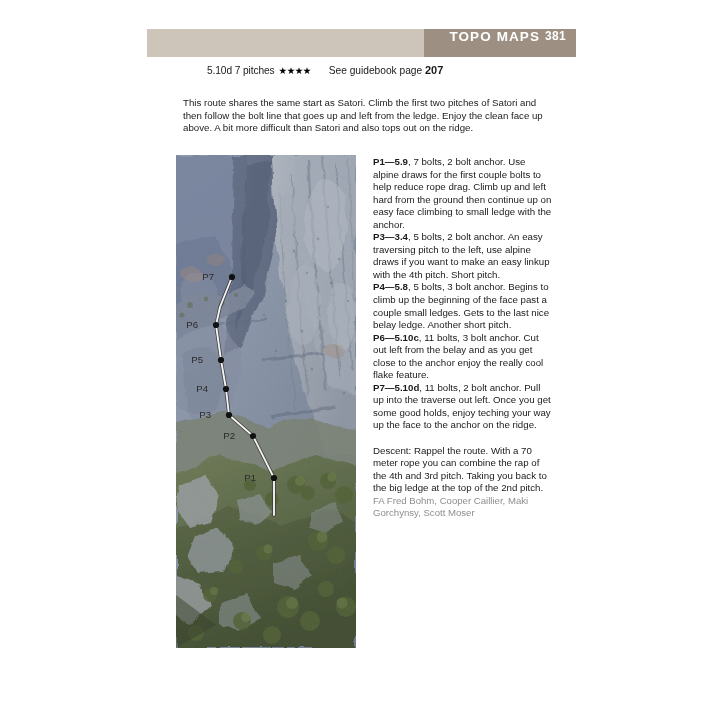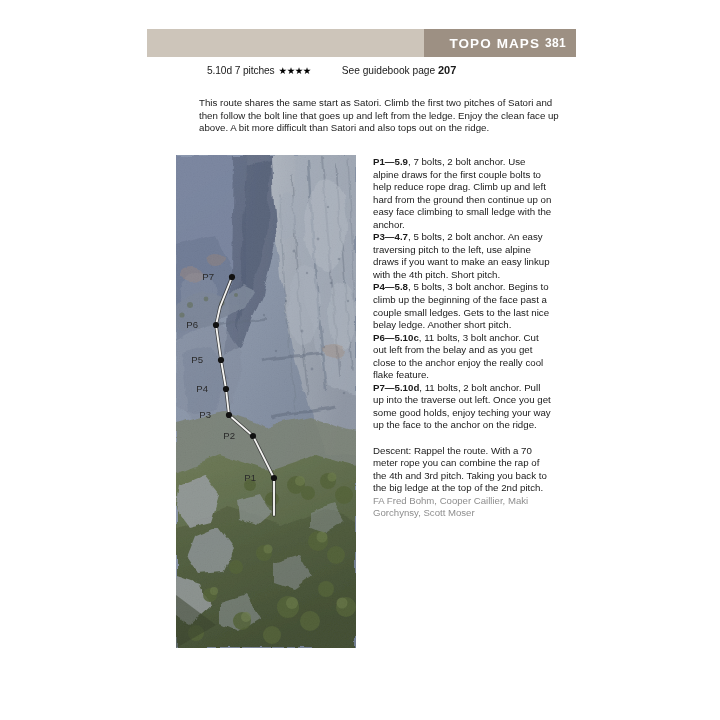--- a/index.html
+++ b/index.html
@@ -34,21 +34,21 @@
   .band-light {
     width: 277px;
     height: 100%;
     background: #cdc5ba;
   }
   .band-dark {
     flex: 1;
     height: 100%;
     background: #9d9083;
     display: flex;
-    align-items: center;
+    align-items: flex-start;
     justify-content: flex-end;
     padding-right: 10px;
     box-sizing: border-box;
   }
   .band-title {
     color: #ffffff;
     font-size: 13.5px;
     font-weight: bold;
     letter-spacing: 1.1px;
   }
@@ -85,30 +85,30 @@
   }
   .route-stars {
     font-size: 9.5px;
     color: #000000;
     margin-left: 4px;
     letter-spacing: -0.5px;
   }
   .route-ref {
     font-size: 10.2px;
     color: #1a1a1a;
-    margin-left: 31px;
+    margin-left: 18px;
     white-space: nowrap;
     text-align: center;
   }
   .route-ref b { font-weight: bold; font-size: 11px; }
 
   
   .intro {
     position: absolute;
-    left: 199px;
+    left: 183px;
     top: 97px;
     width: 366px;
     font-size: 9.7px;
     line-height: 12.6px;
     color: #1a1a1a;
     text-align: left;
   }
 
   
   .photo-wrap {
@@ -378,21 +378,21 @@
         <text class="plabel" x="32" y="237" text-anchor="end">P4</text>
         <text class="plabel" x="35" y="263" text-anchor="end">P3</text>
         <text class="plabel" x="59" y="284" text-anchor="end">P2</text>
         <text class="plabel" x="80" y="326" text-anchor="end">P1</text>
       </g>
     </svg>
   </div>
 
   <div class="pitch-col">
     <p><span class="pid">P1—5.9</span><span>, 7 bolts, 2 bolt anchor. Use alpine draws for the first couple bolts to help reduce rope drag. Climb up and left hard from the ground then continue up on easy face climbing to small ledge with the anchor.</span></p>
-    <p><span class="pid">P3—4.7</span><span>, 5 bolts, 2 bolt anchor. An easy traversing pitch to the left, use alpine draws if you want to make an easy linkup with the 4th pitch. Short pitch.</span></p>
+    <p><span class="pid">P3—3.4</span><span>, 5 bolts, 2 bolt anchor. An easy traversing pitch to the left, use alpine draws if you want to make an easy linkup with the 4th pitch. Short pitch.</span></p>
     <p><span class="pid">P4—5.8</span><span>, 5 bolts, 3 bolt anchor. Begins to climb up the beginning of the face past a couple small ledges. Gets to the last nice belay ledge. Another short pitch.</span></p>
     <p><span class="pid">P6—5.10c</span><span>, 11 bolts, 3 bolt anchor. Cut out left from the belay and as you get close to the anchor enjoy the really cool flake feature.</span></p>
     <p><span class="pid">P7—5.10d</span><span>, 11 bolts, 2 bolt anchor. Pull up into the traverse out left. Once you get some good holds, enjoy teching your way up the face to the anchor on the ridge.</span></p>
     <div class="spacer"></div>
     <p>Descent: Rappel the route. With a 70 meter rope you can combine the rap of the 4th and 3rd pitch. Taking you back to the big ledge at the top of the 2nd pitch.</p>
     <p class="fa-credit">FA Fred Bohm, Cooper Caillier, Maki Gorchynsy, Scott Moser</p>
   </div>
 
 </div>
 

